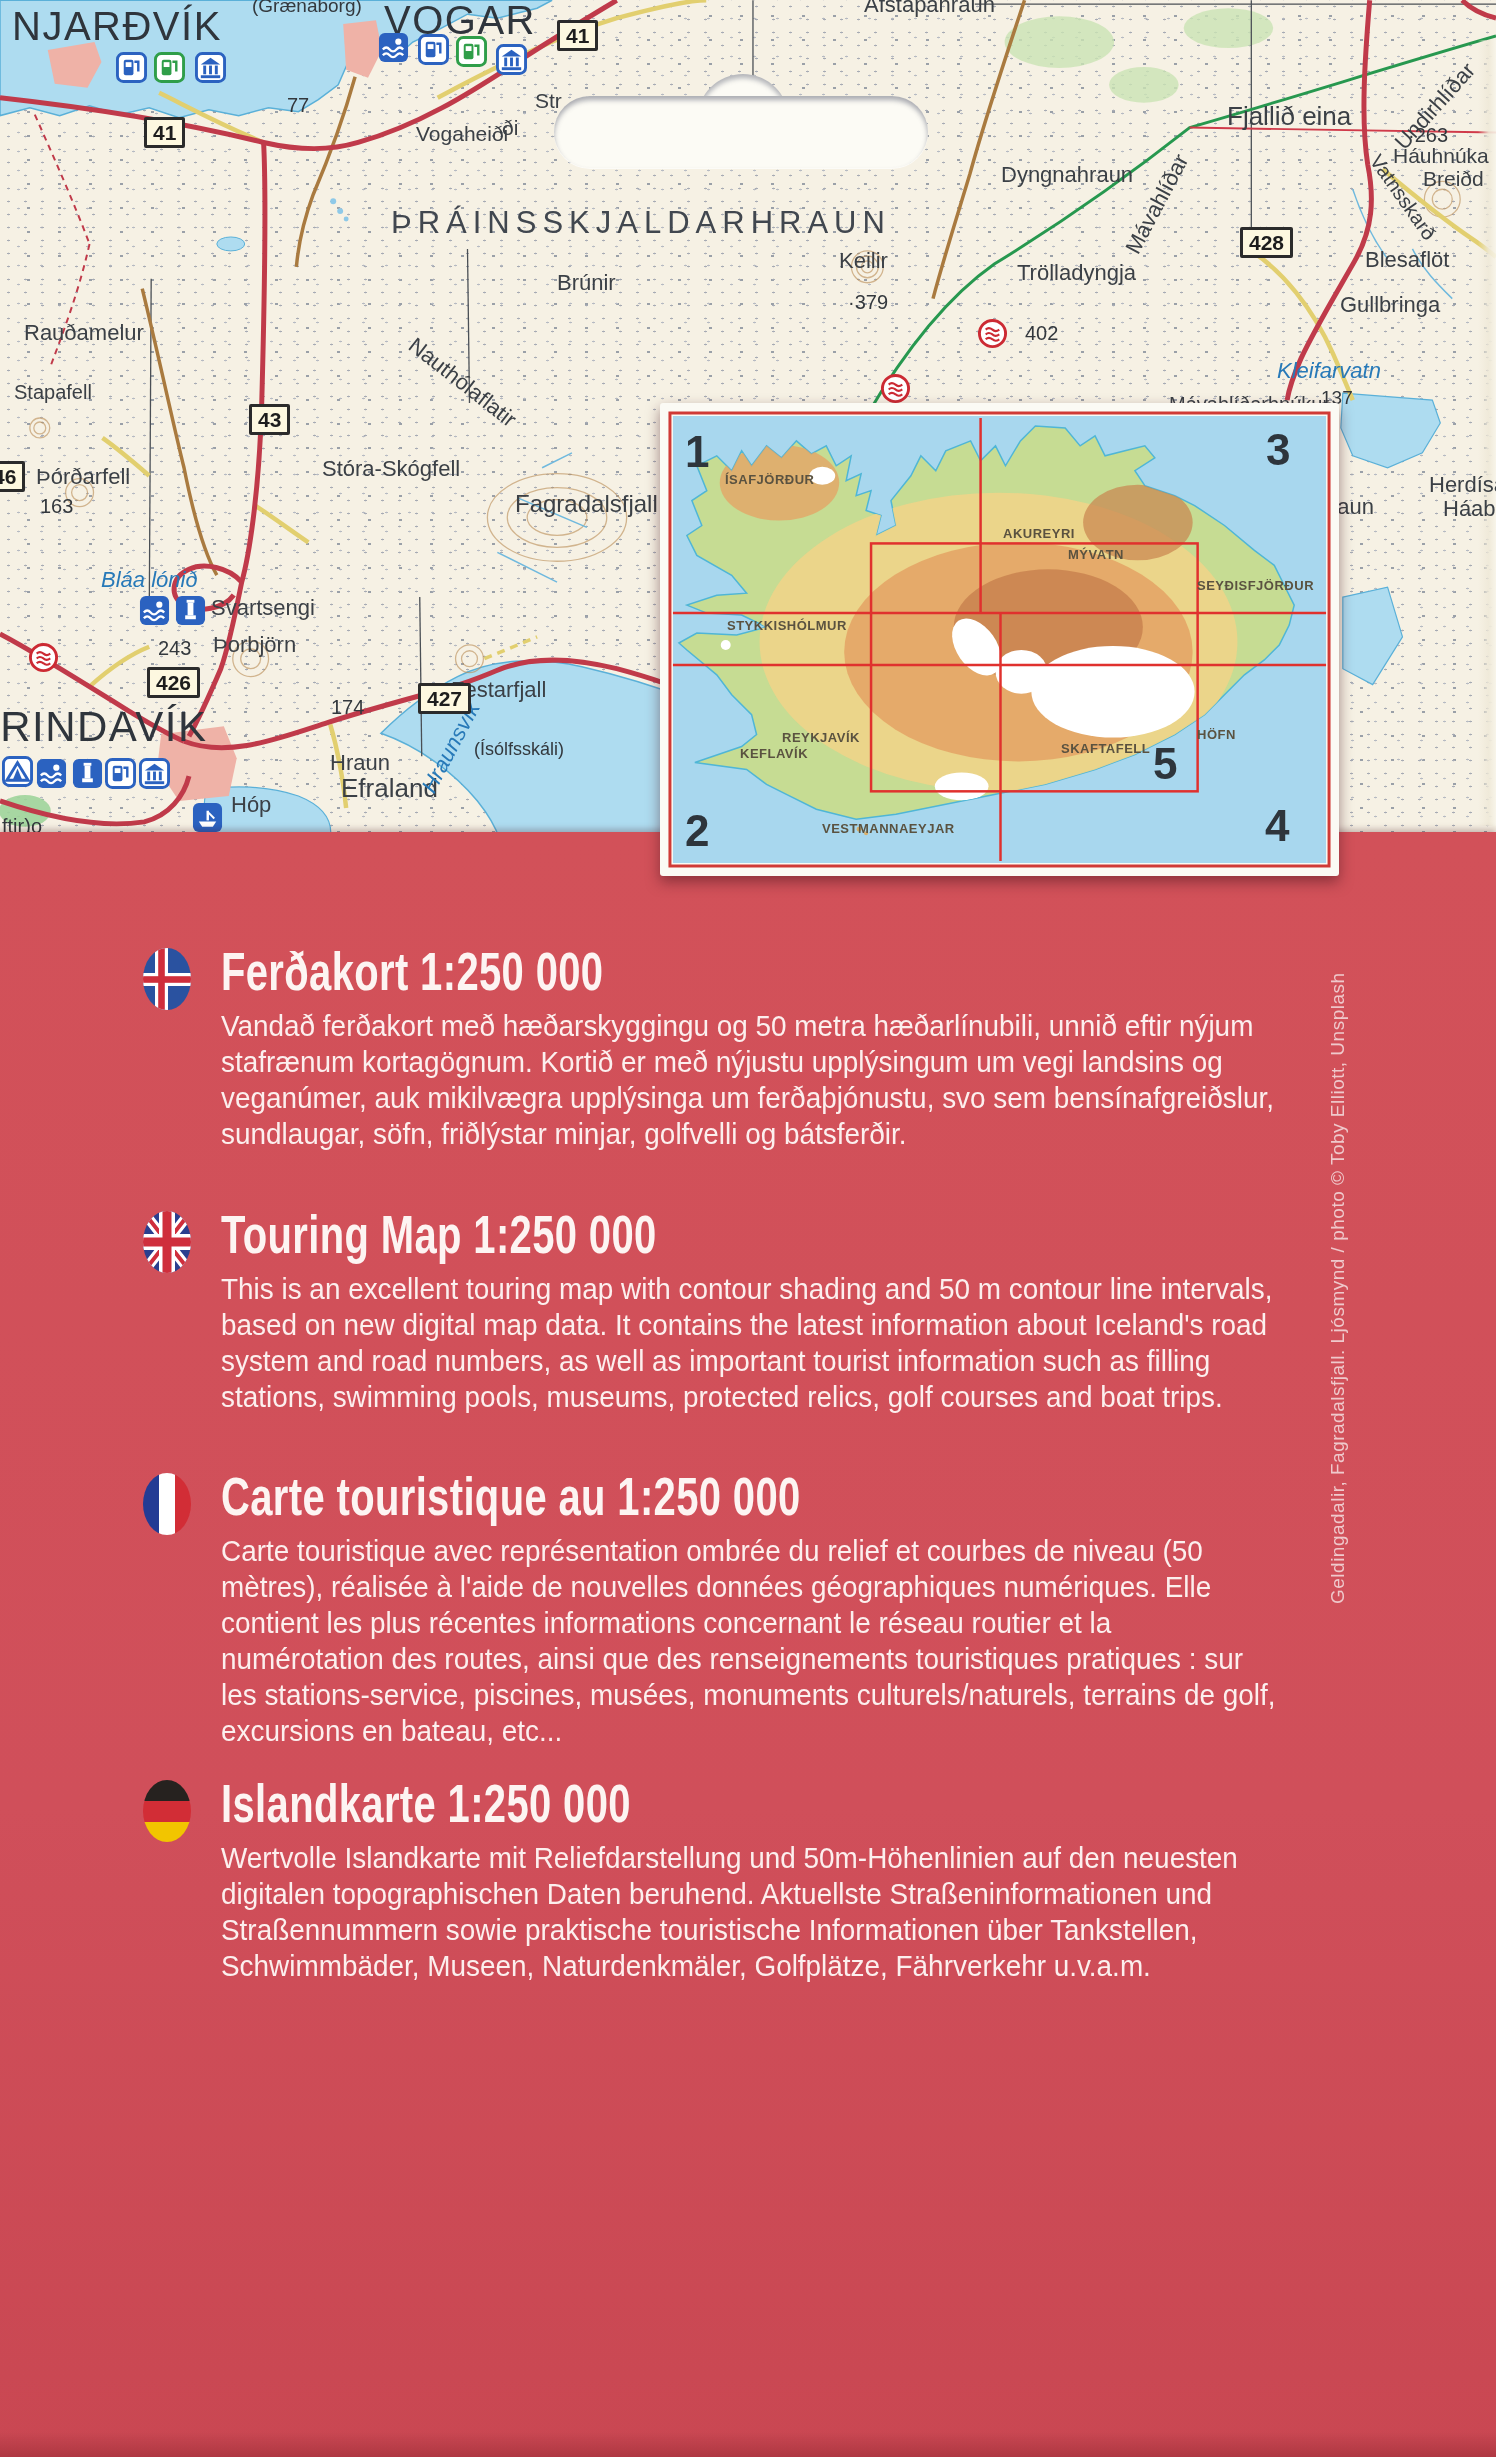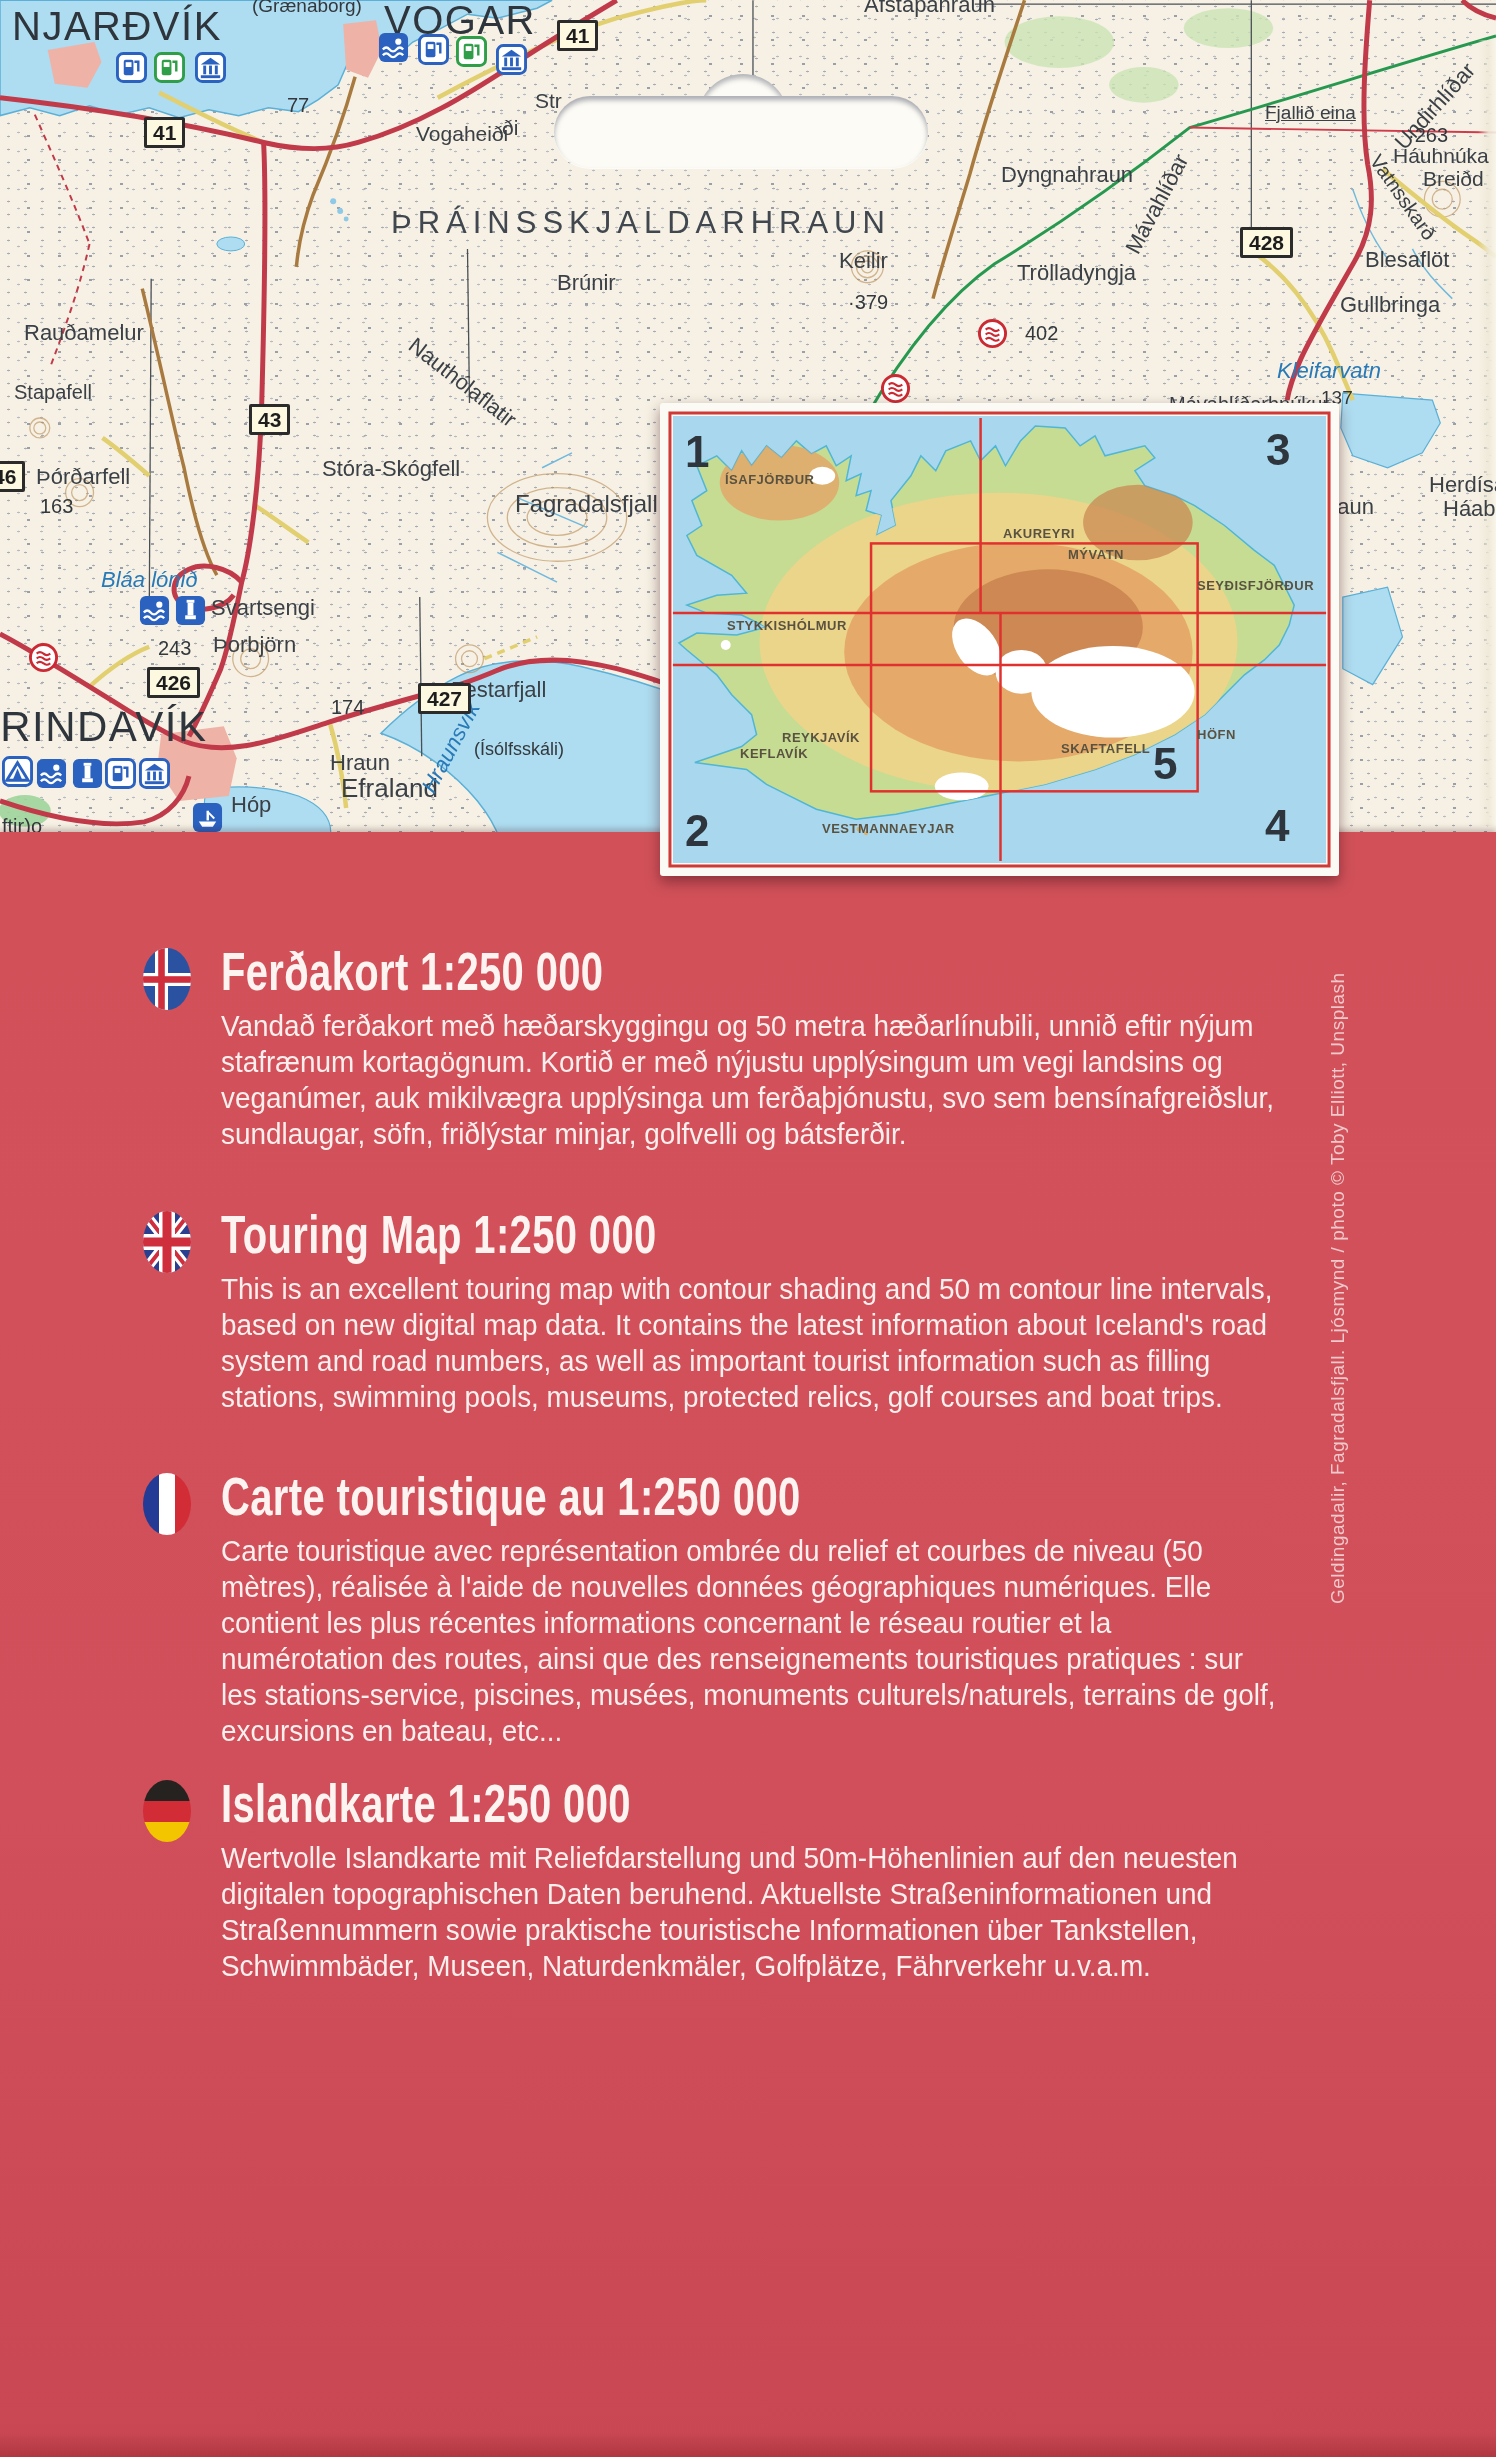--- a/index.html
+++ b/index.html
@@ -187,21 +187,21 @@
         <div class="mlabel place" style="left: 535px; top: 90px; font-size: 21px;">Str</div>
         <div class="mlabel place" style="left: 502px; top: 117px; font-size: 21px;">ði</div>
         <div class="mlabel area" style="left: 391px; top: 207px; font-size: 31px;">ÞRÁINSSKJALDARHRAUN</div>
         <div class="mlabel place" style="left: 557px; top: 272px; font-size: 22px;">Brúnir</div>
         <div class="mlabel place" style="left: 839px; top: 250px; font-size: 22px; text-align: center;">Keilir</div>
         <div class="mlabel small" style="left: 848px; top: 292px; font-size: 20px;">·379</div>
         <div class="mlabel place" style="left: 864px; top: -6px; font-size: 22px;">Afstapahraun</div>
         <div class="mlabel place" style="left: 1001px; top: 164px; font-size: 22px;">Dyngnahraun</div>
         <div class="mlabel place" style="left: 1017px; top: 262px; font-size: 22px;">Trölladyngja</div>
         <div class="mlabel small" style="left: 1025px; top: 323px; font-size: 20px;">402</div>
-        <div class="mlabel place" style="left: 1265px; top: 103px; font-size: 19px; text-decoration: underline;">Fjallið eina</div>
+        <div class="mlabel place" style="left: 1227px; top: 103px; font-size: 26px;">Fjallið eina</div>
         <div class="mlabel place" style="left: 1122px; top: 247px; font-size: 22px; transform: rotate(-62deg);">Mávahlíðar</div>
         <div class="mlabel place" style="left: 1391px; top: 139px; font-size: 22px; transform: rotate(-48deg);">Undirhlíðar</div>
         <div class="mlabel small" style="left: 1408px; top: 125px; font-size: 20px;">·263</div>
         <div class="mlabel place" style="left: 1393px; top: 145px; font-size: 21px;">Háuhnúka</div>
         <div class="mlabel place" style="left: 1423px; top: 168px; font-size: 21px;">Breiðd</div>
         <div class="mlabel place" style="left: 1383px; top: 151px; font-size: 20px; transform: rotate(55deg);">Vatnsskarð</div>
         <div class="mlabel place" style="left: 1365px; top: 249px; font-size: 22px;">Blesaflöt</div>
         <div class="mlabel water" style="left: 1277px; top: 360px; font-size: 22px;">Kleifarvatn</div>
         <div class="mlabel small" style="left: 1321px; top: 388px; font-size: 19px;">137</div>
         <div class="mlabel place" style="left: 1169px; top: 394px; font-size: 20px;">Mávahlíðarhnúkur</div>

